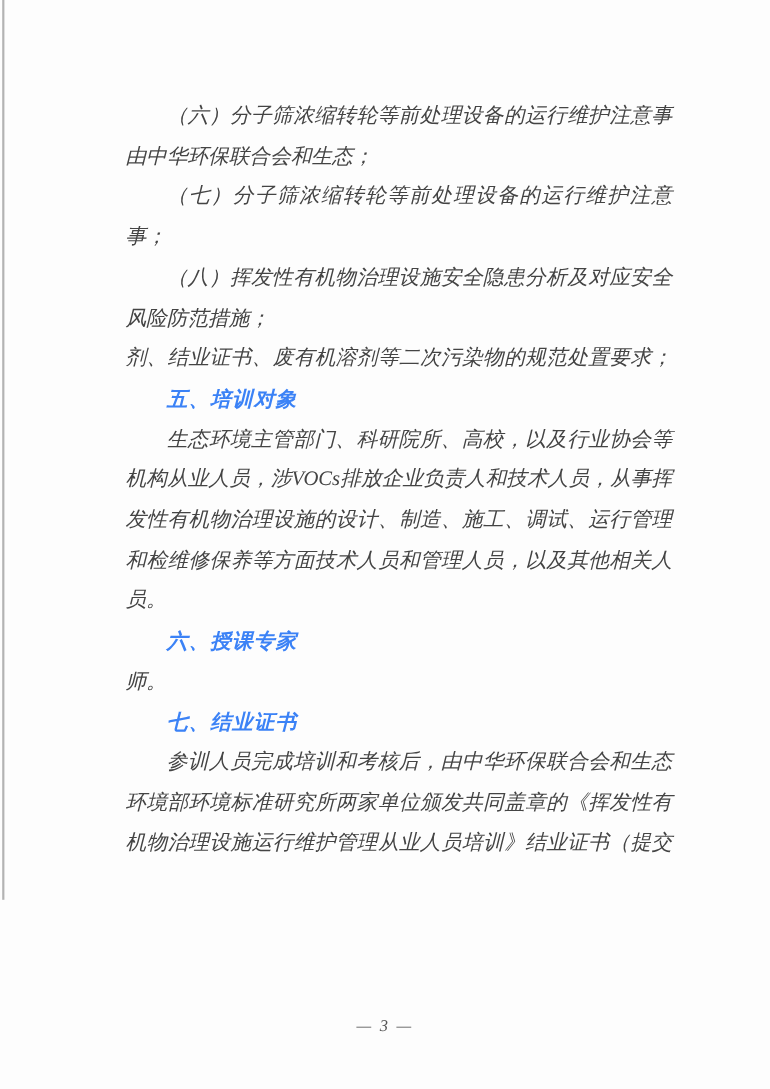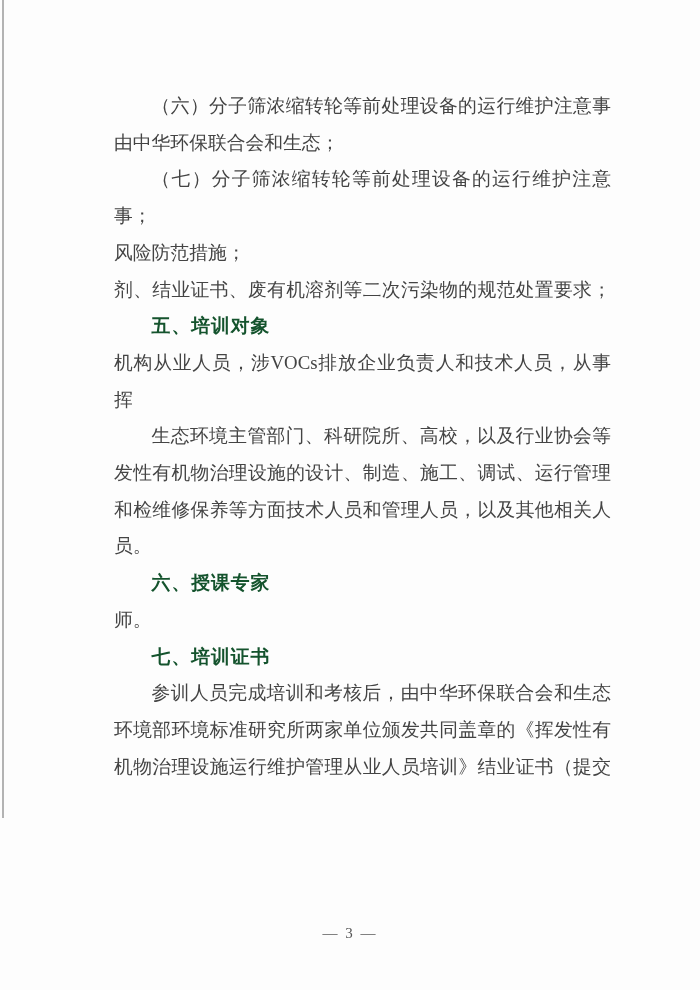--- a/index.html
+++ b/index.html
@@ -8,20 +8,21 @@
     background: #e9e9e9;
   }
   .page {
     position: relative;
     width: 700px;
     height: 990px;
     margin: 0 auto;
     background: #fdfdfd;
     overflow: hidden;
     font-family: "Liberation Serif", "DejaVu Serif", serif;
+    font-style: italic;
   }
   
   .edge-artifact {
     position: absolute;
     left: 2px;
     top: 0;
     width: 2px;
     height: 818px;
     background: #777;
     opacity: 0.55;
@@ -42,21 +43,21 @@
   }
   .indent {
     text-indent: 2em;
   }
   .jlast {
     text-align-last: justify;
   }
   .heading {
     font-family: "Liberation Sans", "DejaVu Sans", sans-serif;
     font-weight: 700;
-    color: #14532d;
+    color: #3b82f6;
     letter-spacing: 1px;
   }
   .footer {
     position: absolute;
     left: 0;
     top: 920px;
     width: 100%;
     height: 26px;
     line-height: 26px;
     text-align: center;
@@ -68,36 +69,37 @@
 </head>
 <body>
 
 <div class="page">
   <div class="edge-artifact"></div>
 
   <div class="doc-body">
     <div class="line indent jlast">（六）分子筛浓缩转轮等前处理设备的运行维护注意事</div>
     <div class="line">由中华环保联合会和生态；</div>
     <div class="line indent">（七）分子筛浓缩转轮等前处理设备的运行维护注意事；</div>
+    <div class="line indent jlast">（八）挥发性有机物治理设施安全隐患分析及对应安全</div>
     <div class="line">风险防范措施；</div>
     <div class="line jlast">剂、结业证书、废有机溶剂等二次污染物的规范处置要求；</div>
 
     <div class="line indent heading">五、培训对象</div>
 
+    <div class="line indent jlast">生态环境主管部门、科研院所、高校，以及行业协会等</div>
     <div class="line jlast">机构从业人员，涉VOCs排放企业负责人和技术人员，从事挥</div>
-    <div class="line indent jlast">生态环境主管部门、科研院所、高校，以及行业协会等</div>
     <div class="line jlast">发性有机物治理设施的设计、制造、施工、调试、运行管理</div>
     <div class="line jlast">和检维修保养等方面技术人员和管理人员，以及其他相关人</div>
     <div class="line">员。</div>
 
     <div class="line indent heading">六、授课专家</div>
 
     <div class="line">师。</div>
 
-    <div class="line indent heading">七、培训证书</div>
+    <div class="line indent heading">七、结业证书</div>
 
     <div class="line indent jlast">参训人员完成培训和考核后，由中华环保联合会和生态</div>
     <div class="line jlast">环境部环境标准研究所两家单位颁发共同盖章的《挥发性有</div>
     <div class="line jlast">机物治理设施运行维护管理从业人员培训》结业证书（提交</div>
   </div>
 
   <div class="footer">— 3 —</div>
 </div>
 
 </body></html>

